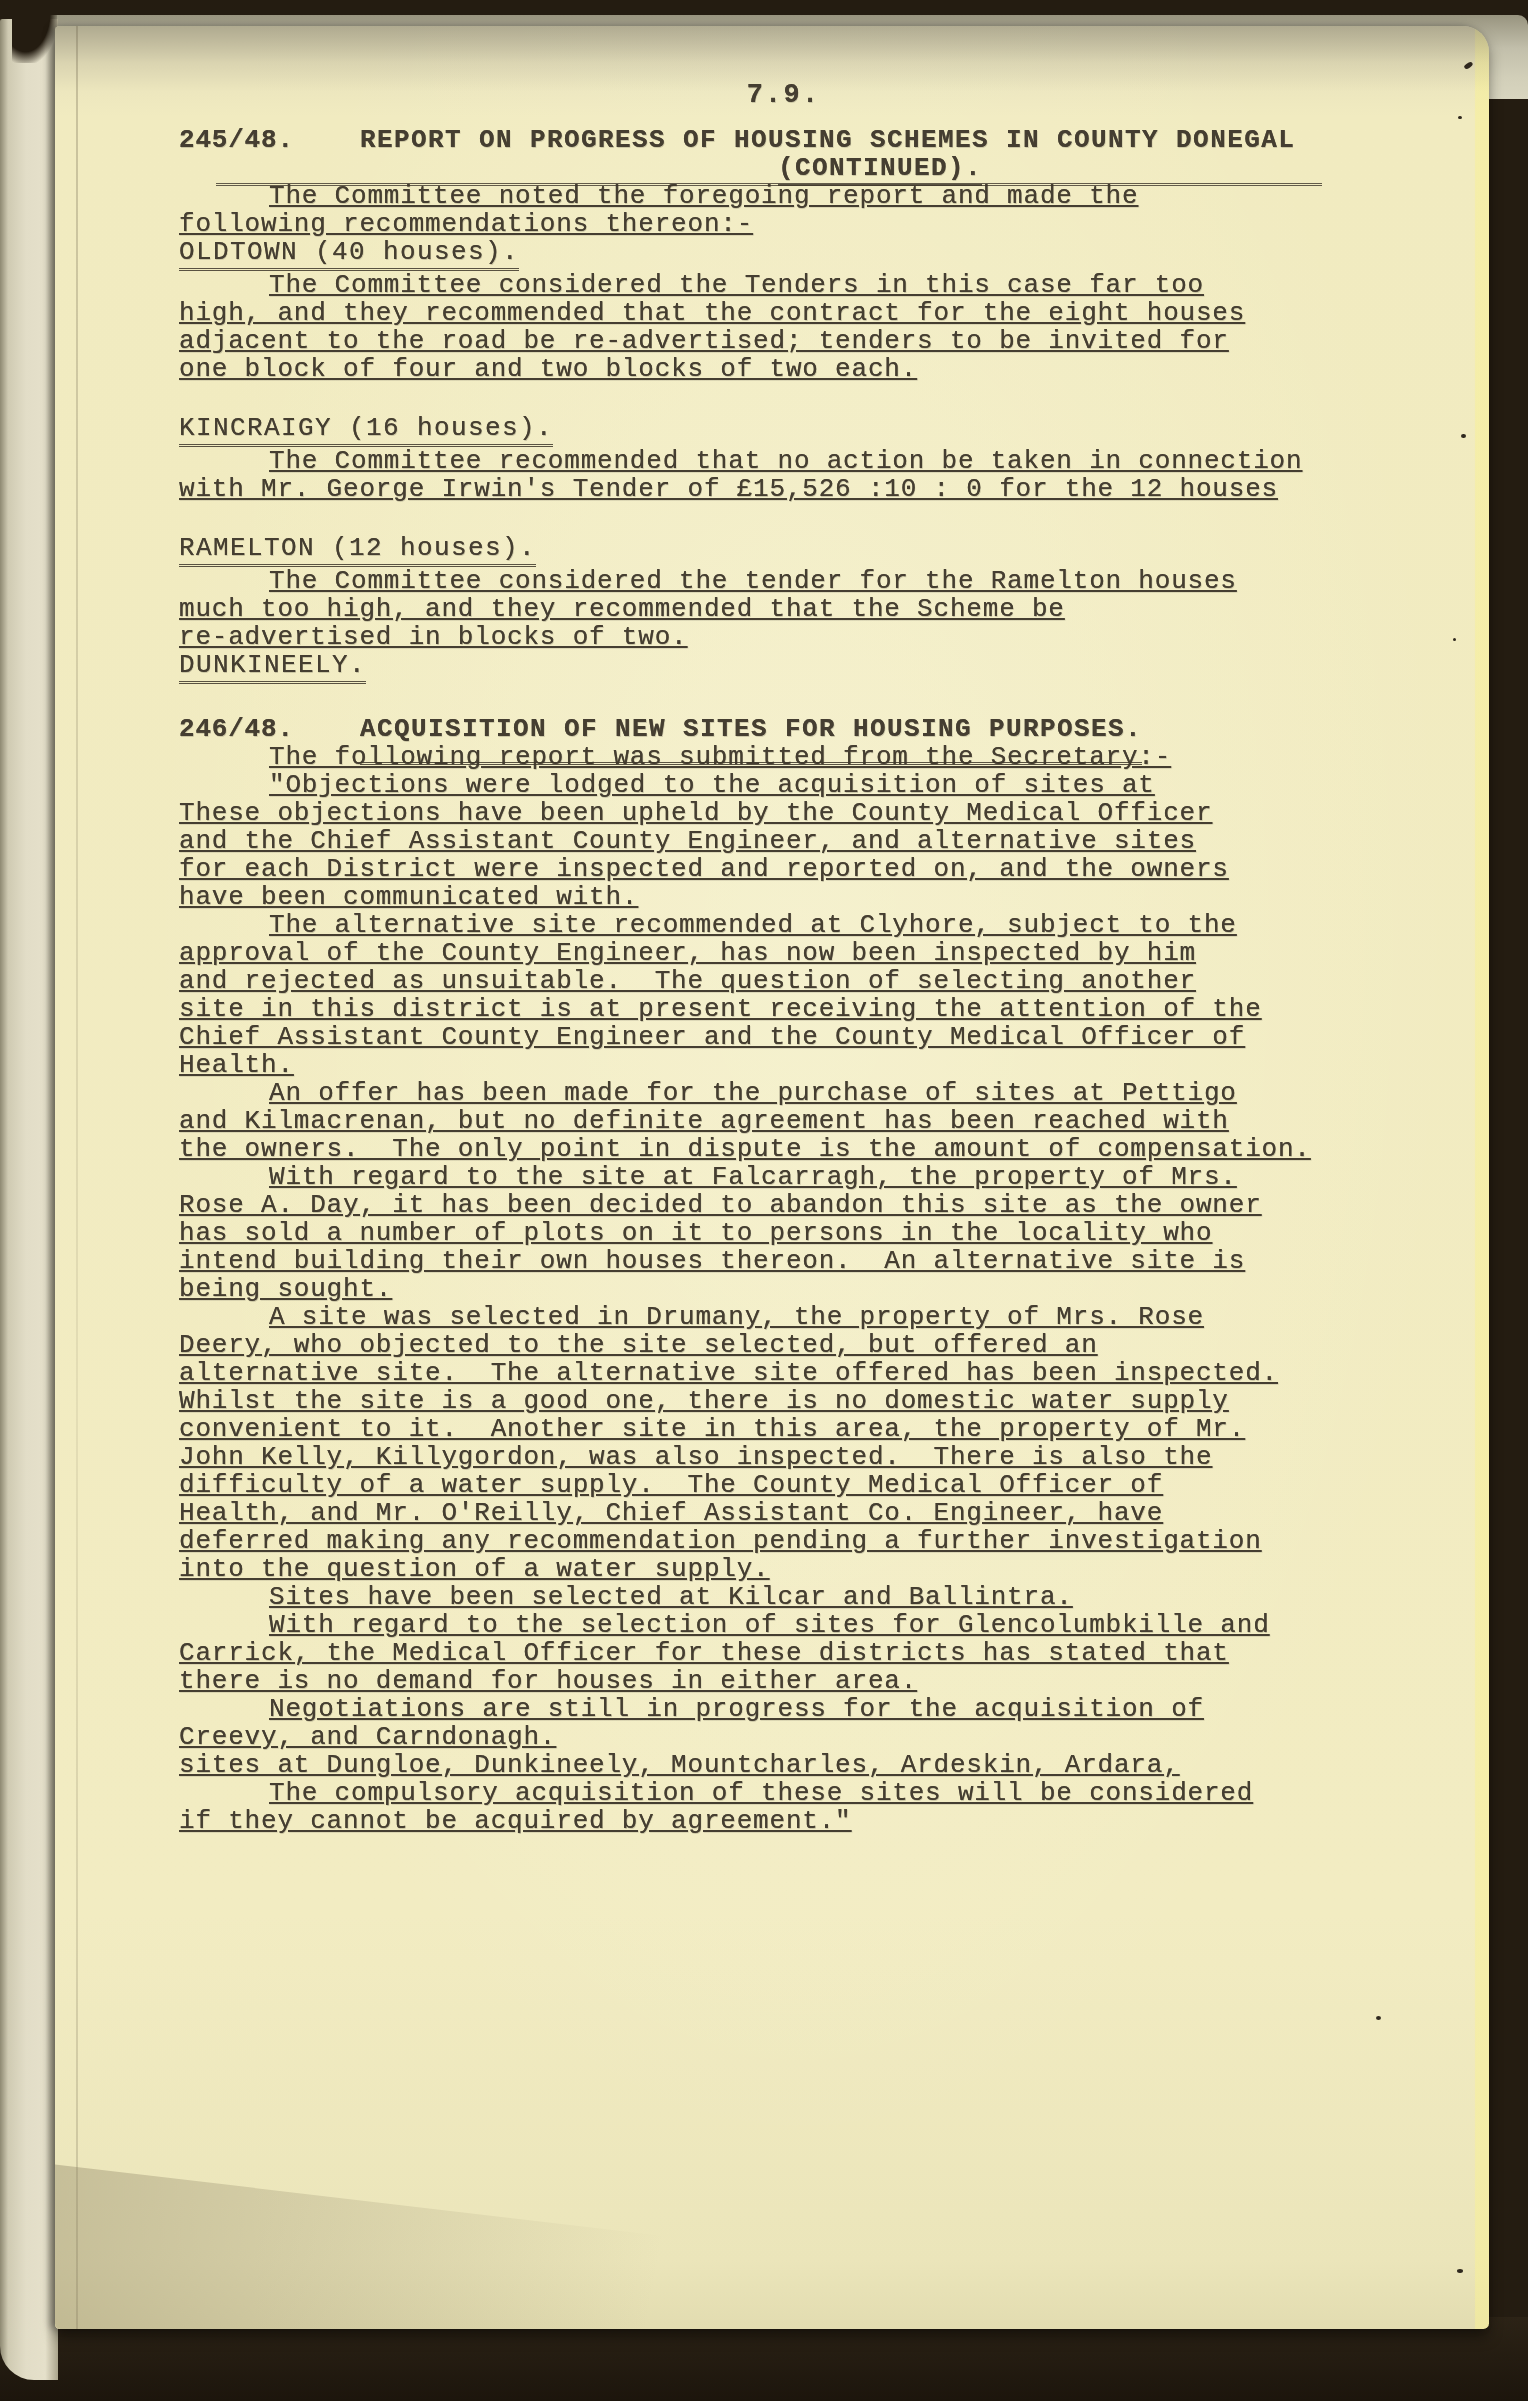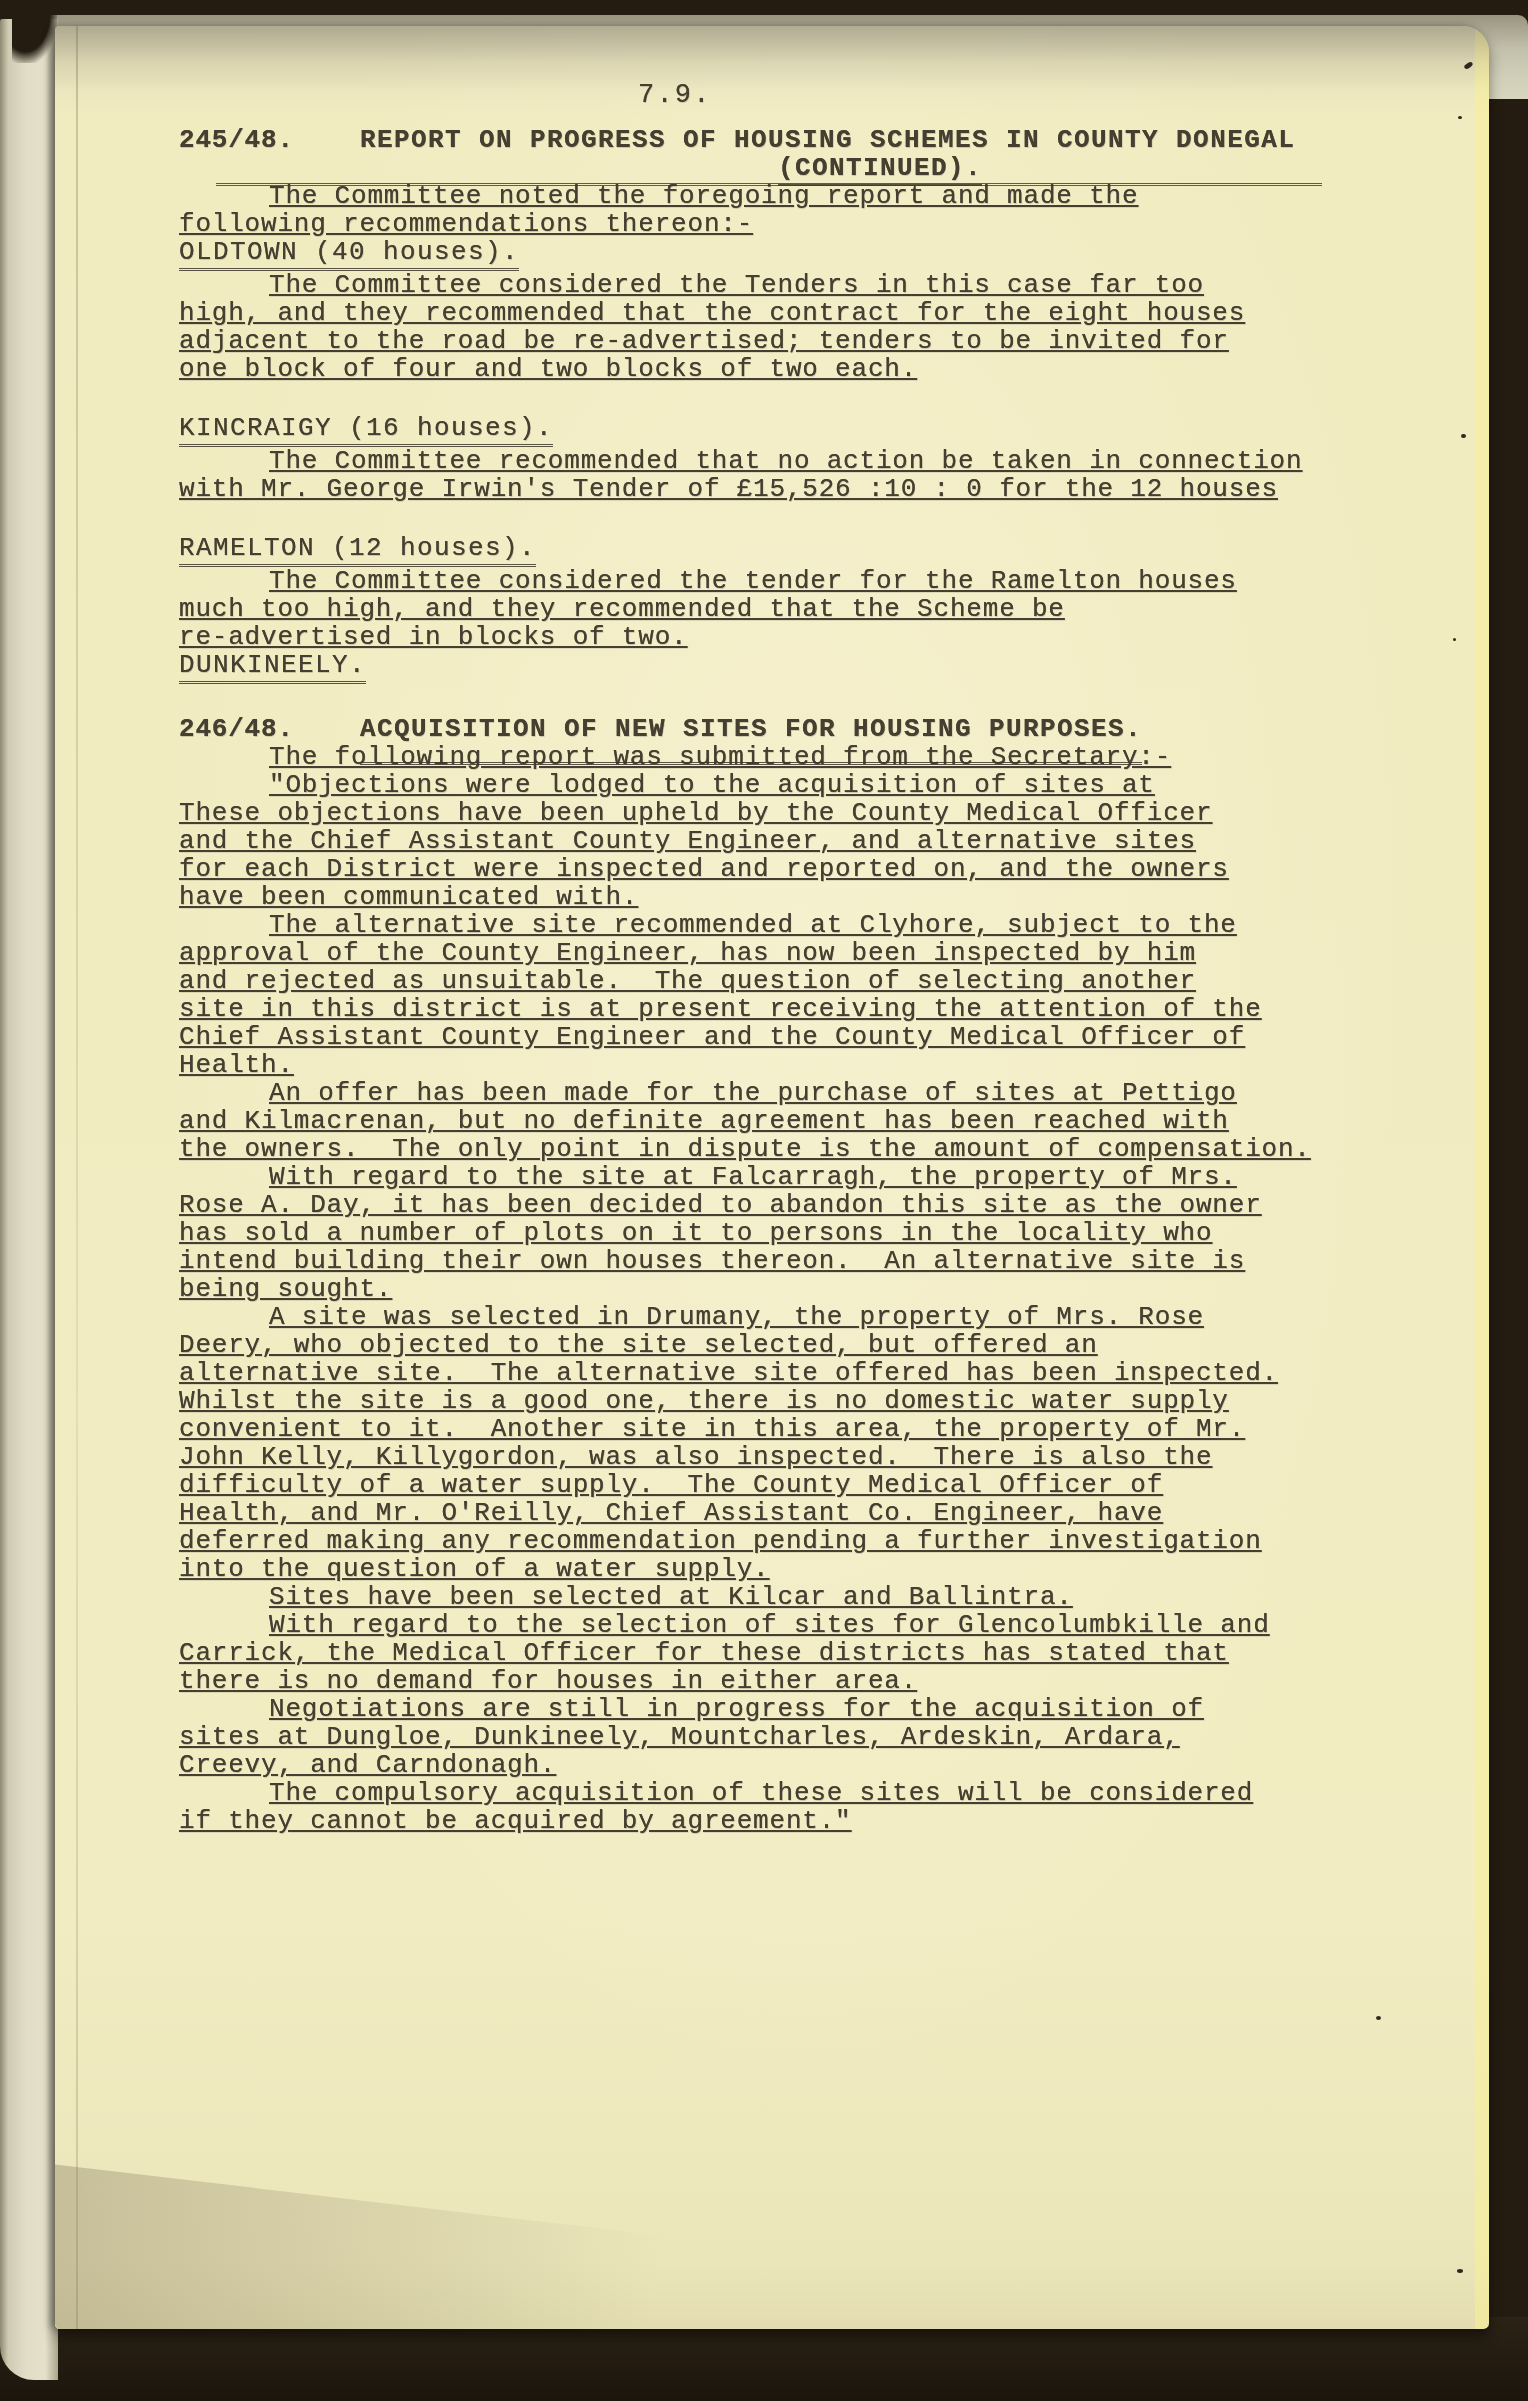--- a/index.html
+++ b/index.html
@@ -36,22 +36,22 @@
     border-radius:4.5px 26px 0 0;}
   .page::after{content:'';position:absolute;left:0;bottom:0;width:840px;height:235px;
     background:linear-gradient(100deg,rgba(138,128,98,.40),rgba(138,128,98,0) 72%);
     clip-path:polygon(0 30%,100% 72%,100% 100%,0 100%);border-radius:0 0 0 5.6px;}
   .crease{position:absolute;left:21px;top:0;bottom:0;width:2.2px;
     background:linear-gradient(180deg,rgba(104,94,70,.30),rgba(104,94,70,.10) 60%,rgba(104,94,70,.26));}
 
   .speck{position:absolute;background:#2f281e;border-radius:50%;}
 
   
-  .pageno{position:absolute;left:583px;top:54px;width:291px;text-align:left;
-    font-size:27px;font-weight:normal;letter-spacing:2.2px;}
+  .pageno{position:absolute;left:583px;top:54px;width:291px;text-align:center;
+    font-size:27px;font-weight:bold;letter-spacing:2.2px;}
   .doc{position:absolute;left:124px;top:100px;width:1221px;
     font-size:26px;line-height:28px;letter-spacing:0.8px;}
   .pageno,.doc{color:#453e31;
     text-shadow:0 0 0.6px rgba(69,62,49,.75),0.6px 0.6px 0 rgba(69,62,49,.22);}
 
   .minute{position:relative;display:flex;margin-bottom:0;}
   .minute.gap{margin-top:31px;}
   .ref{width:181px;flex:0 0 181px;font-weight:bold;}
   .titles{flex:1;}
   .title-line{font-weight:bold;letter-spacing:1.4px;}
@@ -166,22 +166,22 @@
       <div class="para">
         <div class="line first">Sites have been selected at Kilcar and Ballintra.</div>
       </div>
       <div class="para">
         <div class="line first">With regard to the selection of sites for Glencolumbkille and</div>
         <div class="line">Carrick, the Medical Officer for these districts has stated that</div>
         <div class="line">there is no demand for houses in either area.</div>
       </div>
       <div class="para">
         <div class="line first">Negotiations are still in progress for the acquisition of</div>
+        <div class="line">Creevy, and Carndonagh.</div>
         <div class="line">sites at Dungloe, Dunkineely, Mountcharles, Ardeskin, Ardara,</div>
-        <div class="line">Creevy, and Carndonagh.</div>
       </div>
       <div class="para">
         <div class="line first">The compulsory acquisition of these sites will be considered</div>
         <div class="line">if they cannot be acquired by agreement."</div>
       </div>
     </div>
 
   <div class="speck" style="left:1409px;top:37px;width:9px;height:5px;transform:rotate(-35deg);border-radius:40% 60% 50% 50%;"></div>
   <div class="speck" style="left:1403px;top:90px;width:3.9px;height:3.4px;"></div>
   <div class="speck" style="left:1406px;top:408px;width:4.5px;height:3.9px;"></div>

